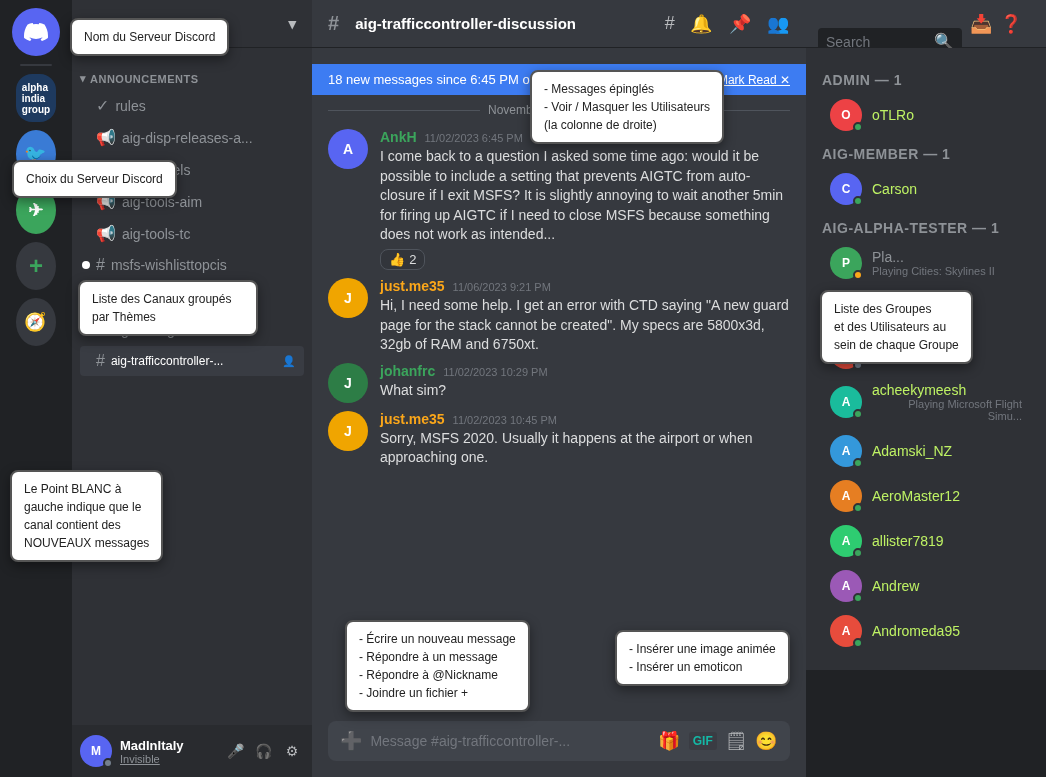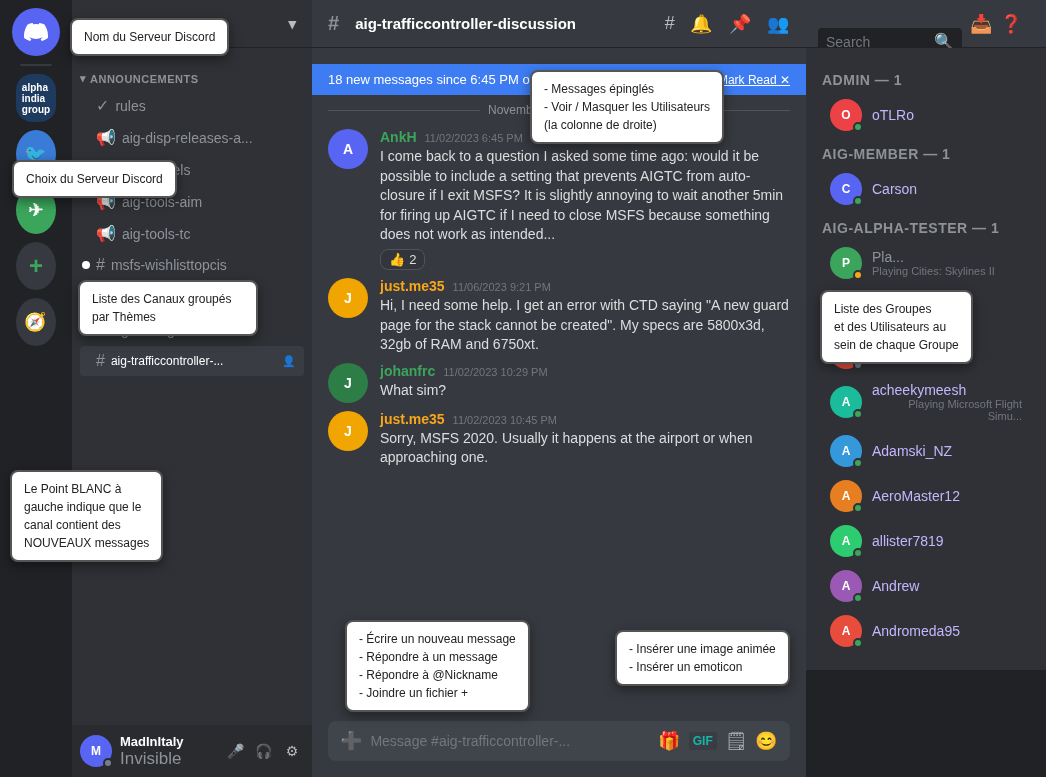--- a/index.html
+++ b/index.html
@@ -123,21 +123,21 @@
     .user-avatar-small .status-dot {
       width: 10px; height: 10px;
       border-radius: 50%;
       background: #747f8d;
       position: absolute;
       bottom: -1px; right: -1px;
       border: 2px solid #292b2f;
     }
     .user-info { flex: 1; }
     .user-info .username { font-size: 13px; font-weight: 600; color: #fff; }
-    .user-info .status { font-size: 17px; color: #8e9297; }
+    .user-info .status { font-size: 11px; color: #8e9297; text-decoration: underline; }
     .user-panel-icons { display: flex; gap: 4px; }
     .panel-icon { width: 24px; height: 24px; display: flex; align-items: center; justify-content: center; color: #b9bbbe; cursor: pointer; border-radius: 4px; font-size: 14px; }
 
     
     .main-content {
       flex: 1;
       background: #36393f;
       display: flex;
       flex-direction: column;
       overflow: hidden;
@@ -295,21 +295,21 @@
       position: relative;
     }
     .member-avatar .online-dot {
       width: 10px; height: 10px;
       border-radius: 50%;
       position: absolute;
       bottom: -1px; right: -1px;
       border: 2px solid #2f3136;
     }
     .member-name { font-size: 14px; color: #8e9297; }
-    .member-name.bright { color: #c4b5fd; }
+    .member-name.bright { color: #bef264; }
     .member-status { font-size: 11px; color: #72767d; text-align: right; }
     .member-info { display: flex; flex-direction: column; }
 
     
     .tooltip-box {
       position: absolute;
       background: white;
       border: 2px solid #555;
       border-radius: 8px;
       padding: 8px 12px;

